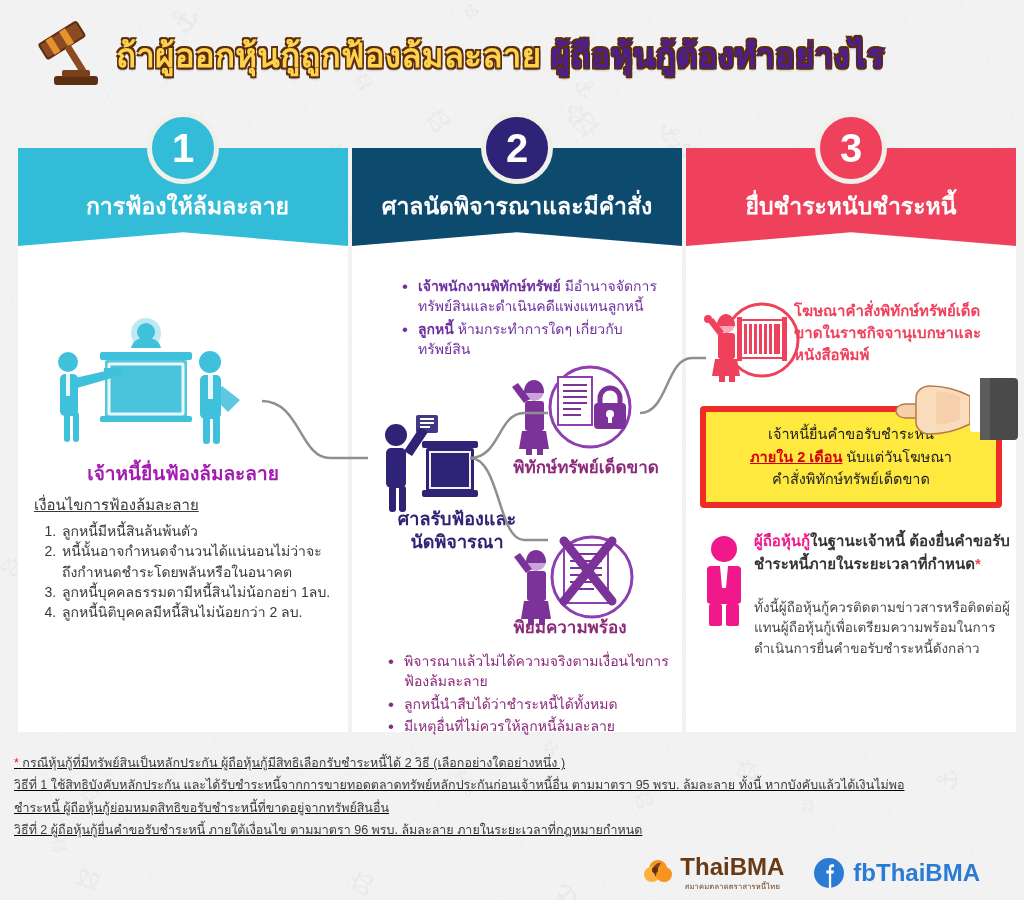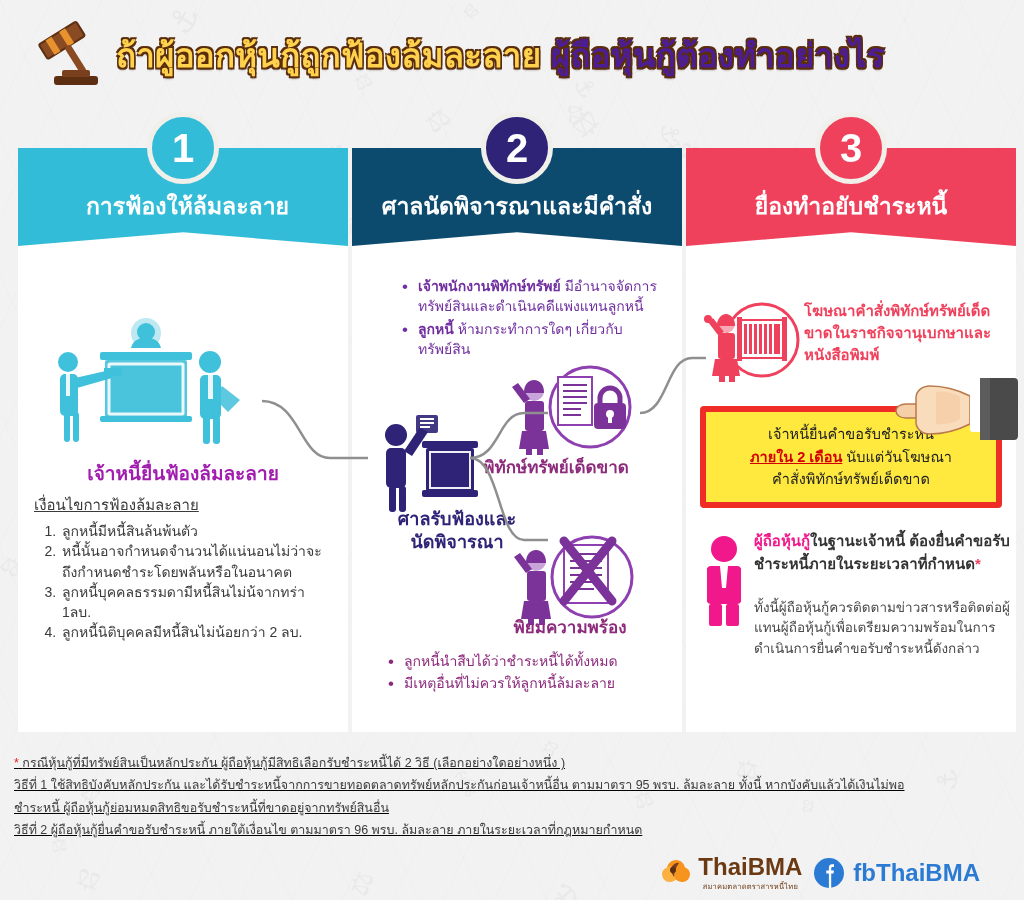--- a/index.html
+++ b/index.html
@@ -97,33 +97,33 @@
   #c1-art{ position:absolute; left:24px; top:160px; width:230px; height:140px; }
   #c1-cap{ position:absolute; left:0; top:310px; width:100%; }
   #c1-cond{ position:absolute; left:16px; top:345px; width:300px; }
 
   
   #c2-list{ position:absolute; left:42px; top:120px; width:260px; color:#7030a0; }
   #c2-court-art{ position:absolute; left:24px; top:265px; width:120px; height:100px; }
   #c2-court-cap{ position:absolute; left:0; top:360px; width:210px; text-align:center;
                  font-size:18px; font-weight:bold; color:#2e2377; line-height:1.3; }
   #c2-lock-art{ position:absolute; left:142px; top:215px; width:145px; height:92px; }
-  #c2-lock-cap{ position:absolute; left:104px; top:305px; width:200px; text-align:center;
+  #c2-lock-cap{ position:absolute; left:134px; top:305px; width:200px; text-align:center;
                 font-size:17px; font-weight:bold; color:#8c2a7c; }
   #c2-x-art{ position:absolute; left:148px; top:385px; width:140px; height:92px; }
   #c2-x-cap{ position:absolute; left:118px; top:465px; width:200px; text-align:center;
              font-size:17px; font-weight:bold; color:#8c2a7c; }
   #c2-bul2{ position:absolute; left:28px; top:495px; width:290px; color:#8c2a7c; }
 
   
   #connectors{ position:absolute; left:0; top:148px; width:1024px; height:590px; z-index:7; pointer-events:none;}
 
   
   #c3-announce-art{ position:absolute; left:14px; top:152px; width:104px; height:86px;}
-  #c3-announce-txt{ position:absolute; left:118px; top:152px; width:208px;
+  #c3-announce-txt{ position:absolute; left:108px; top:152px; width:208px;
                     font-size:15px; font-weight:bold; color:#f0415c; line-height:1.45;}
   #c3-callout{
     position:absolute; left:14px; top:258px; width:302px; height:102px;
     background:#ffe93f; border:6px solid #ef2d26; border-radius:4px;
     display:flex; align-items:center; justify-content:center;
   }
   #c3-callout .ct{ text-align:center; font-size:14.5px; color:#222; line-height:1.55; }
   #c3-callout .hi{ color:#d40000; font-weight:bold; text-decoration:underline; }
   #hand{ position:absolute; left:176px; top:222px; width:156px; height:70px; z-index:9;}
   #c3-holder-art{ position:absolute; left:12px; top:388px; width:52px; height:90px; }
@@ -134,21 +134,21 @@
   #c3-holder-body{ position:absolute; left:68px; top:450px; width:256px;
                    font-size:13.5px; color:#4a4a4a; line-height:1.5; }
 
   
   #notes{ position:absolute; left:14px; top:752px; width:1000px; z-index:5;text-decoration:underline;}
   #notes p{ font-size:12.5px; color:#3c3c3c; line-height:1.78; white-space:nowrap;}
   #notes .star{ color:#e02020; }
 
   
   #footer{ position:absolute; left:0; top:848px; width:1024px; height:50px; z-index:5;
-           display:flex; align-items:center; justify-content:flex-end; gap:12px; padding-right:44px;}
+           display:flex; align-items:center; justify-content:flex-end; gap:30px; padding-right:44px;}
   .logo-thaibma{ display:flex; align-items:center; gap:4px; }
   .tb-text{ font-size:24px; font-weight:bold; color:#6b3a13; line-height:1; }
   .tb-sub{ font-size:7.5px; color:#6b3a13; letter-spacing:.2px; text-align:center; margin-top:1px;}
   .logo-fb{ display:flex; align-items:center; gap:9px; }
   .fb-label{ font-size:24px; font-weight:bold; color:#2b7bd4; }
 </style>
 </head>
 <body>
 
 <div id="bg-pattern">
@@ -285,21 +285,21 @@
       </svg>
     </div>
 
     <div id="c1-cap" class="cap">เจ้าหนี้ยื่นฟ้องล้มละลาย</div>
 
     <div id="c1-cond">
       <div class="cond-title">เงื่อนไขการฟ้องล้มละลาย</div>
       <ol class="cond">
         <li>ลูกหนี้มีหนี้สินล้นพ้นตัว</li>
         <li>หนี้นั้นอาจกำหนดจำนวนได้แน่นอนไม่ว่าจะถึงกำหนดชำระโดยพลันหรือในอนาคต</li>
-        <li>ลูกหนี้บุคคลธรรมดามีหนี้สินไม่น้จากทร่า 1ลบ.</li>
+        <li>ลูกหนี้บุคคลธรรมดามีหนี้สินไม่น้อกอย่า 1ลบ.</li>
         <li>ลูกหนี้นิติบุคคลมีหนี้สินไม่น้อยกว่า 2 ลบ.</li>
       </ol>
     </div>
   </div>
 
   <div class="col col-2 c2">
     <div class="panel"></div>
     <div class="chip">
       <div class="chip-label">ศาลนัดพิจารณาและมีคำสั่ง</div>
     </div>
@@ -395,29 +395,30 @@
               <rect x="6" y="43" width="24" height="2"></rect>
           </g>
           <path d="M64 8 L112 68" stroke="#7b3399" stroke-width="9" fill="none" stroke-linecap="round"></path>
           <path d="M112 8 L64 68" stroke="#7b3399" stroke-width="9" fill="none" stroke-linecap="round"></path>
         </g>
       </svg>
     </div>
     <div id="c2-x-cap">พิยมความพร้อง</div>
 
     <ul class="bul plum" id="c2-bul2">
+      <li>พิจารณาแล้วไม่ได้ความจริงตามเงื่อนไขการฟ้องล้มละลาย</li>
       <li>ลูกหนี้นำสืบได้ว่าชำระหนี้ได้ทั้งหมด</li>
       <li>มีเหตุอื่นที่ไม่ควรให้ลูกหนี้ล้มละลาย</li>
     </ul>
   </div>
 
   <div class="col col-3 c3">
     <div class="panel"></div>
     <div class="chip">
-      <div class="chip-label">ยื่องทำอยับชำระหนี้</div>
+      <div class="chip-label">ยื่บชำระหนับชำระหนี้</div>
     </div>
     <div class="badge">3</div>
 
     <div id="c3-announce-art">
       <svg width="104" height="86" viewBox="0 0 104 86">
         <g fill="#f0415c">
           <circle cx="62" cy="40" r="36" fill="none" stroke="#f0415c" stroke-width="3"></circle>
           <circle cx="26" cy="24" r="9" fill="#f9a8b6"></circle>
           <path d="M17 26c0-7 4-12 9-12s9 5 9 12z"></path>
           <rect x="18" y="33" width="17" height="26" rx="3"></rect>

